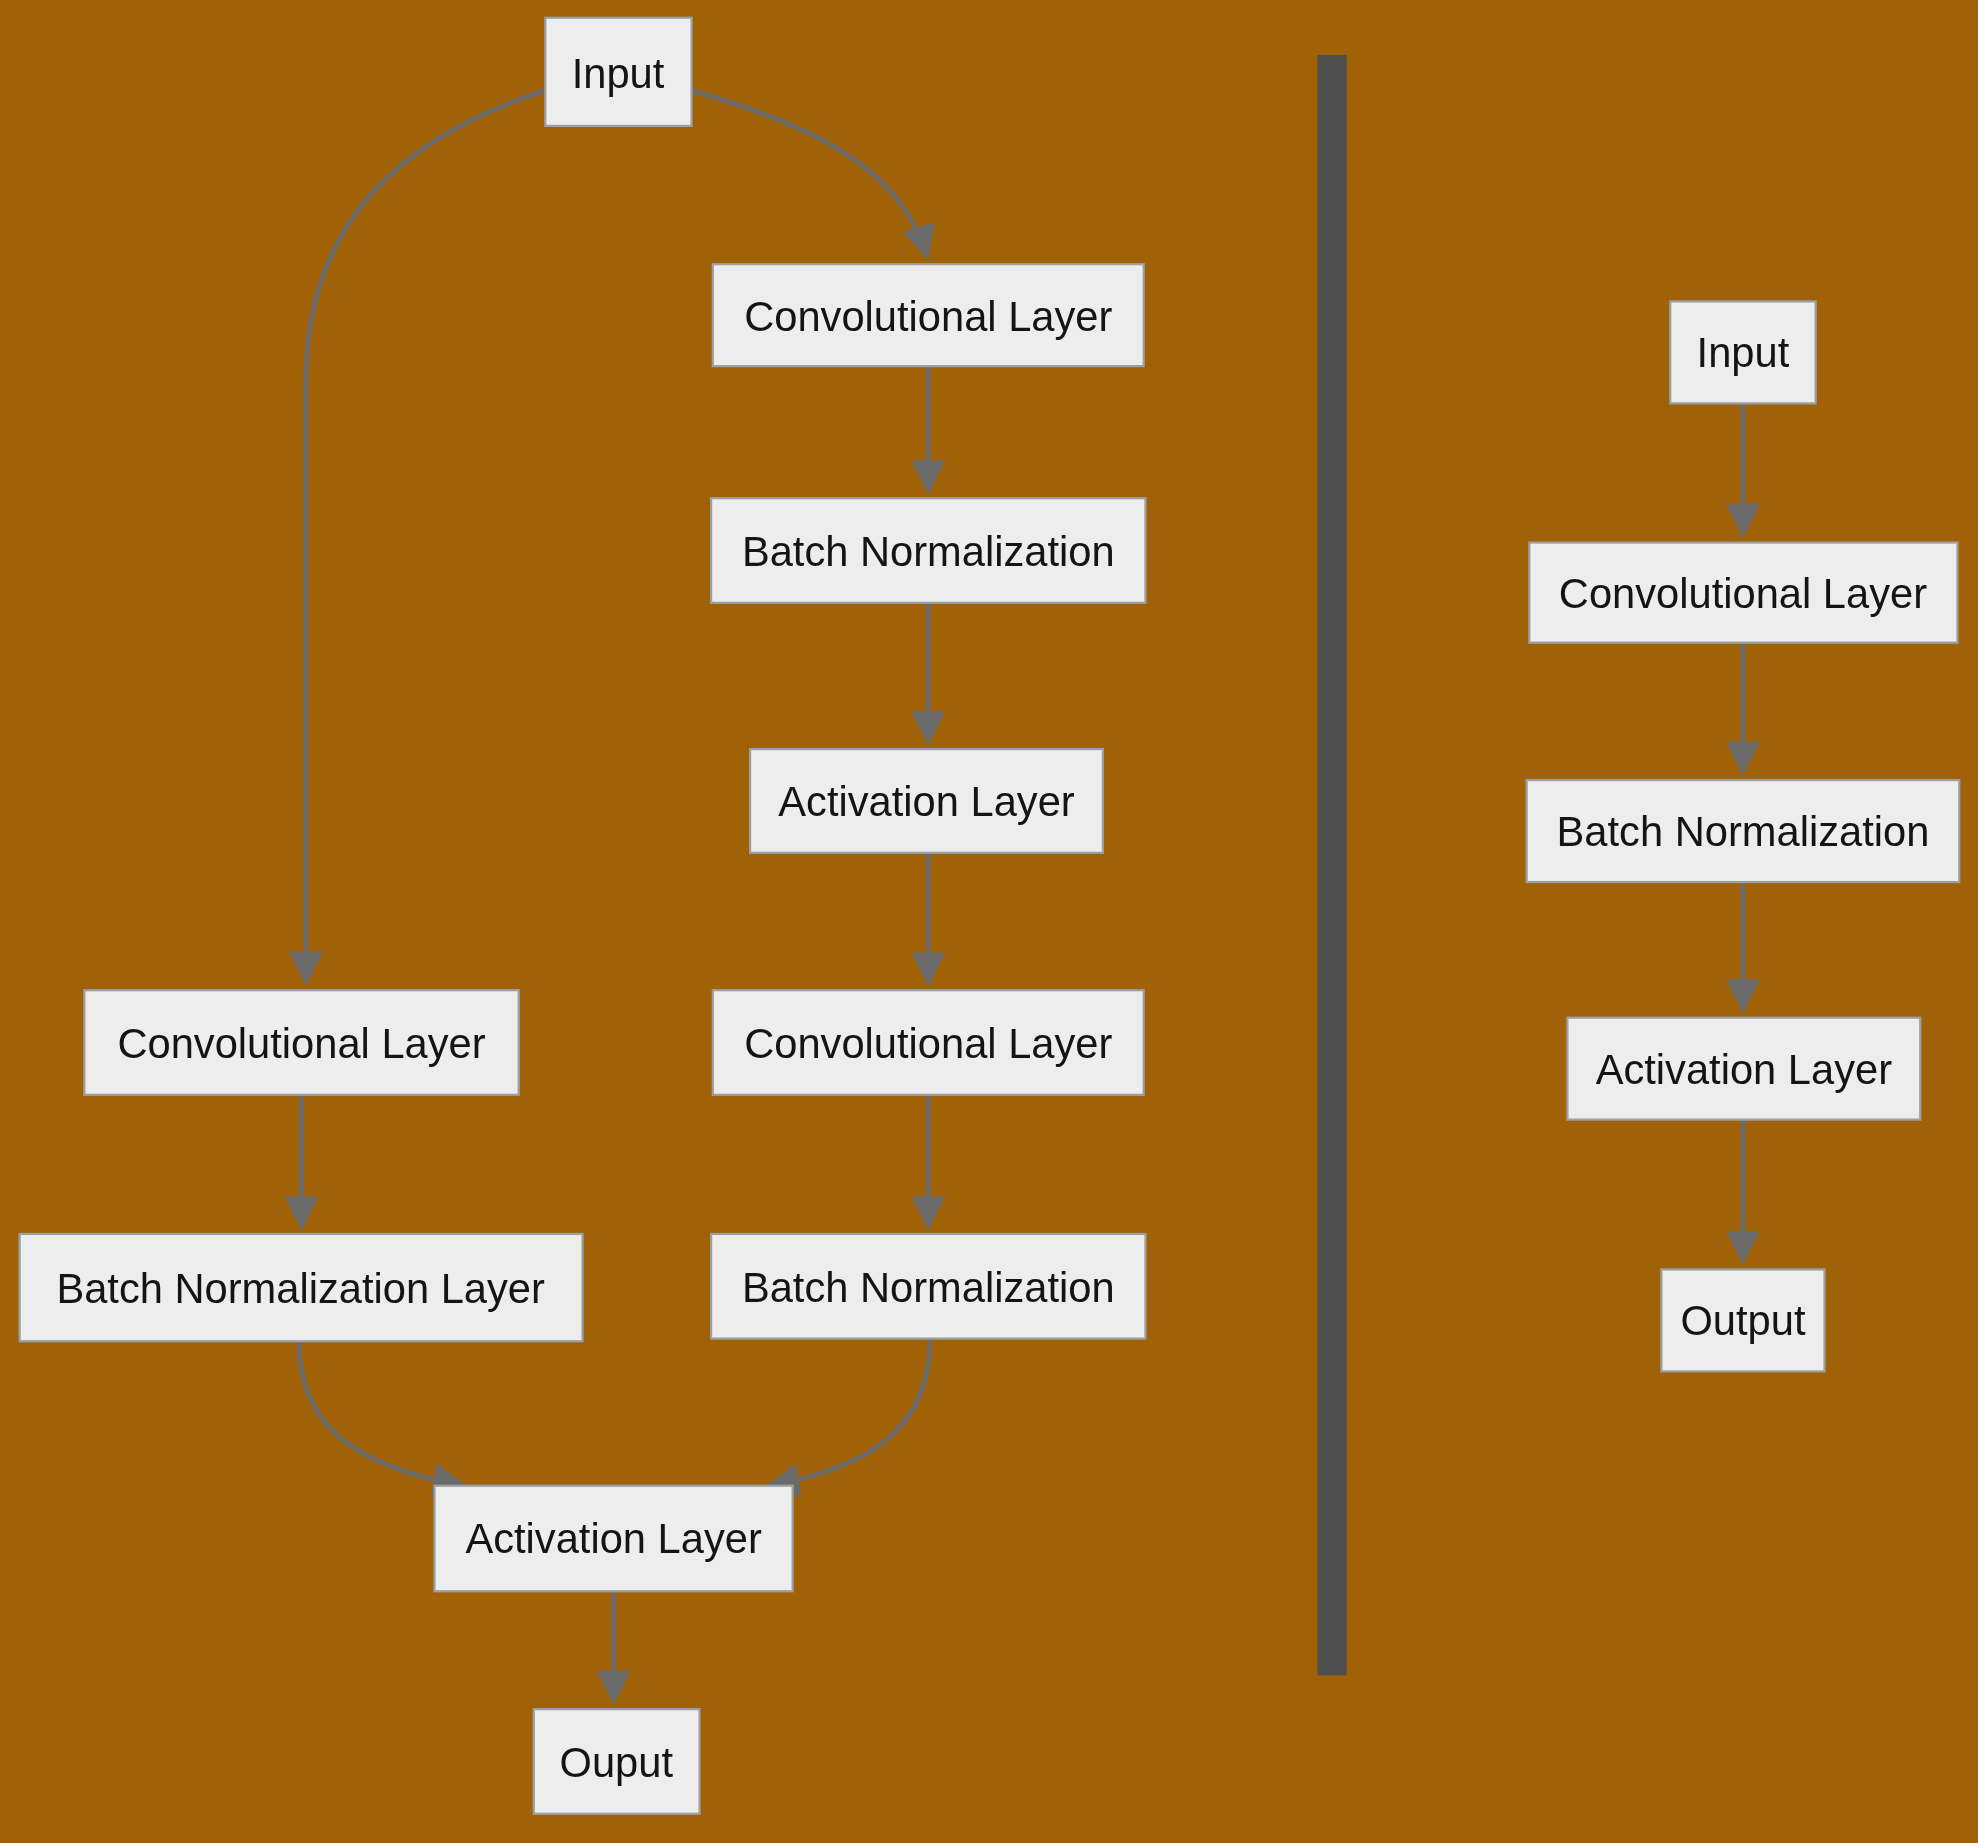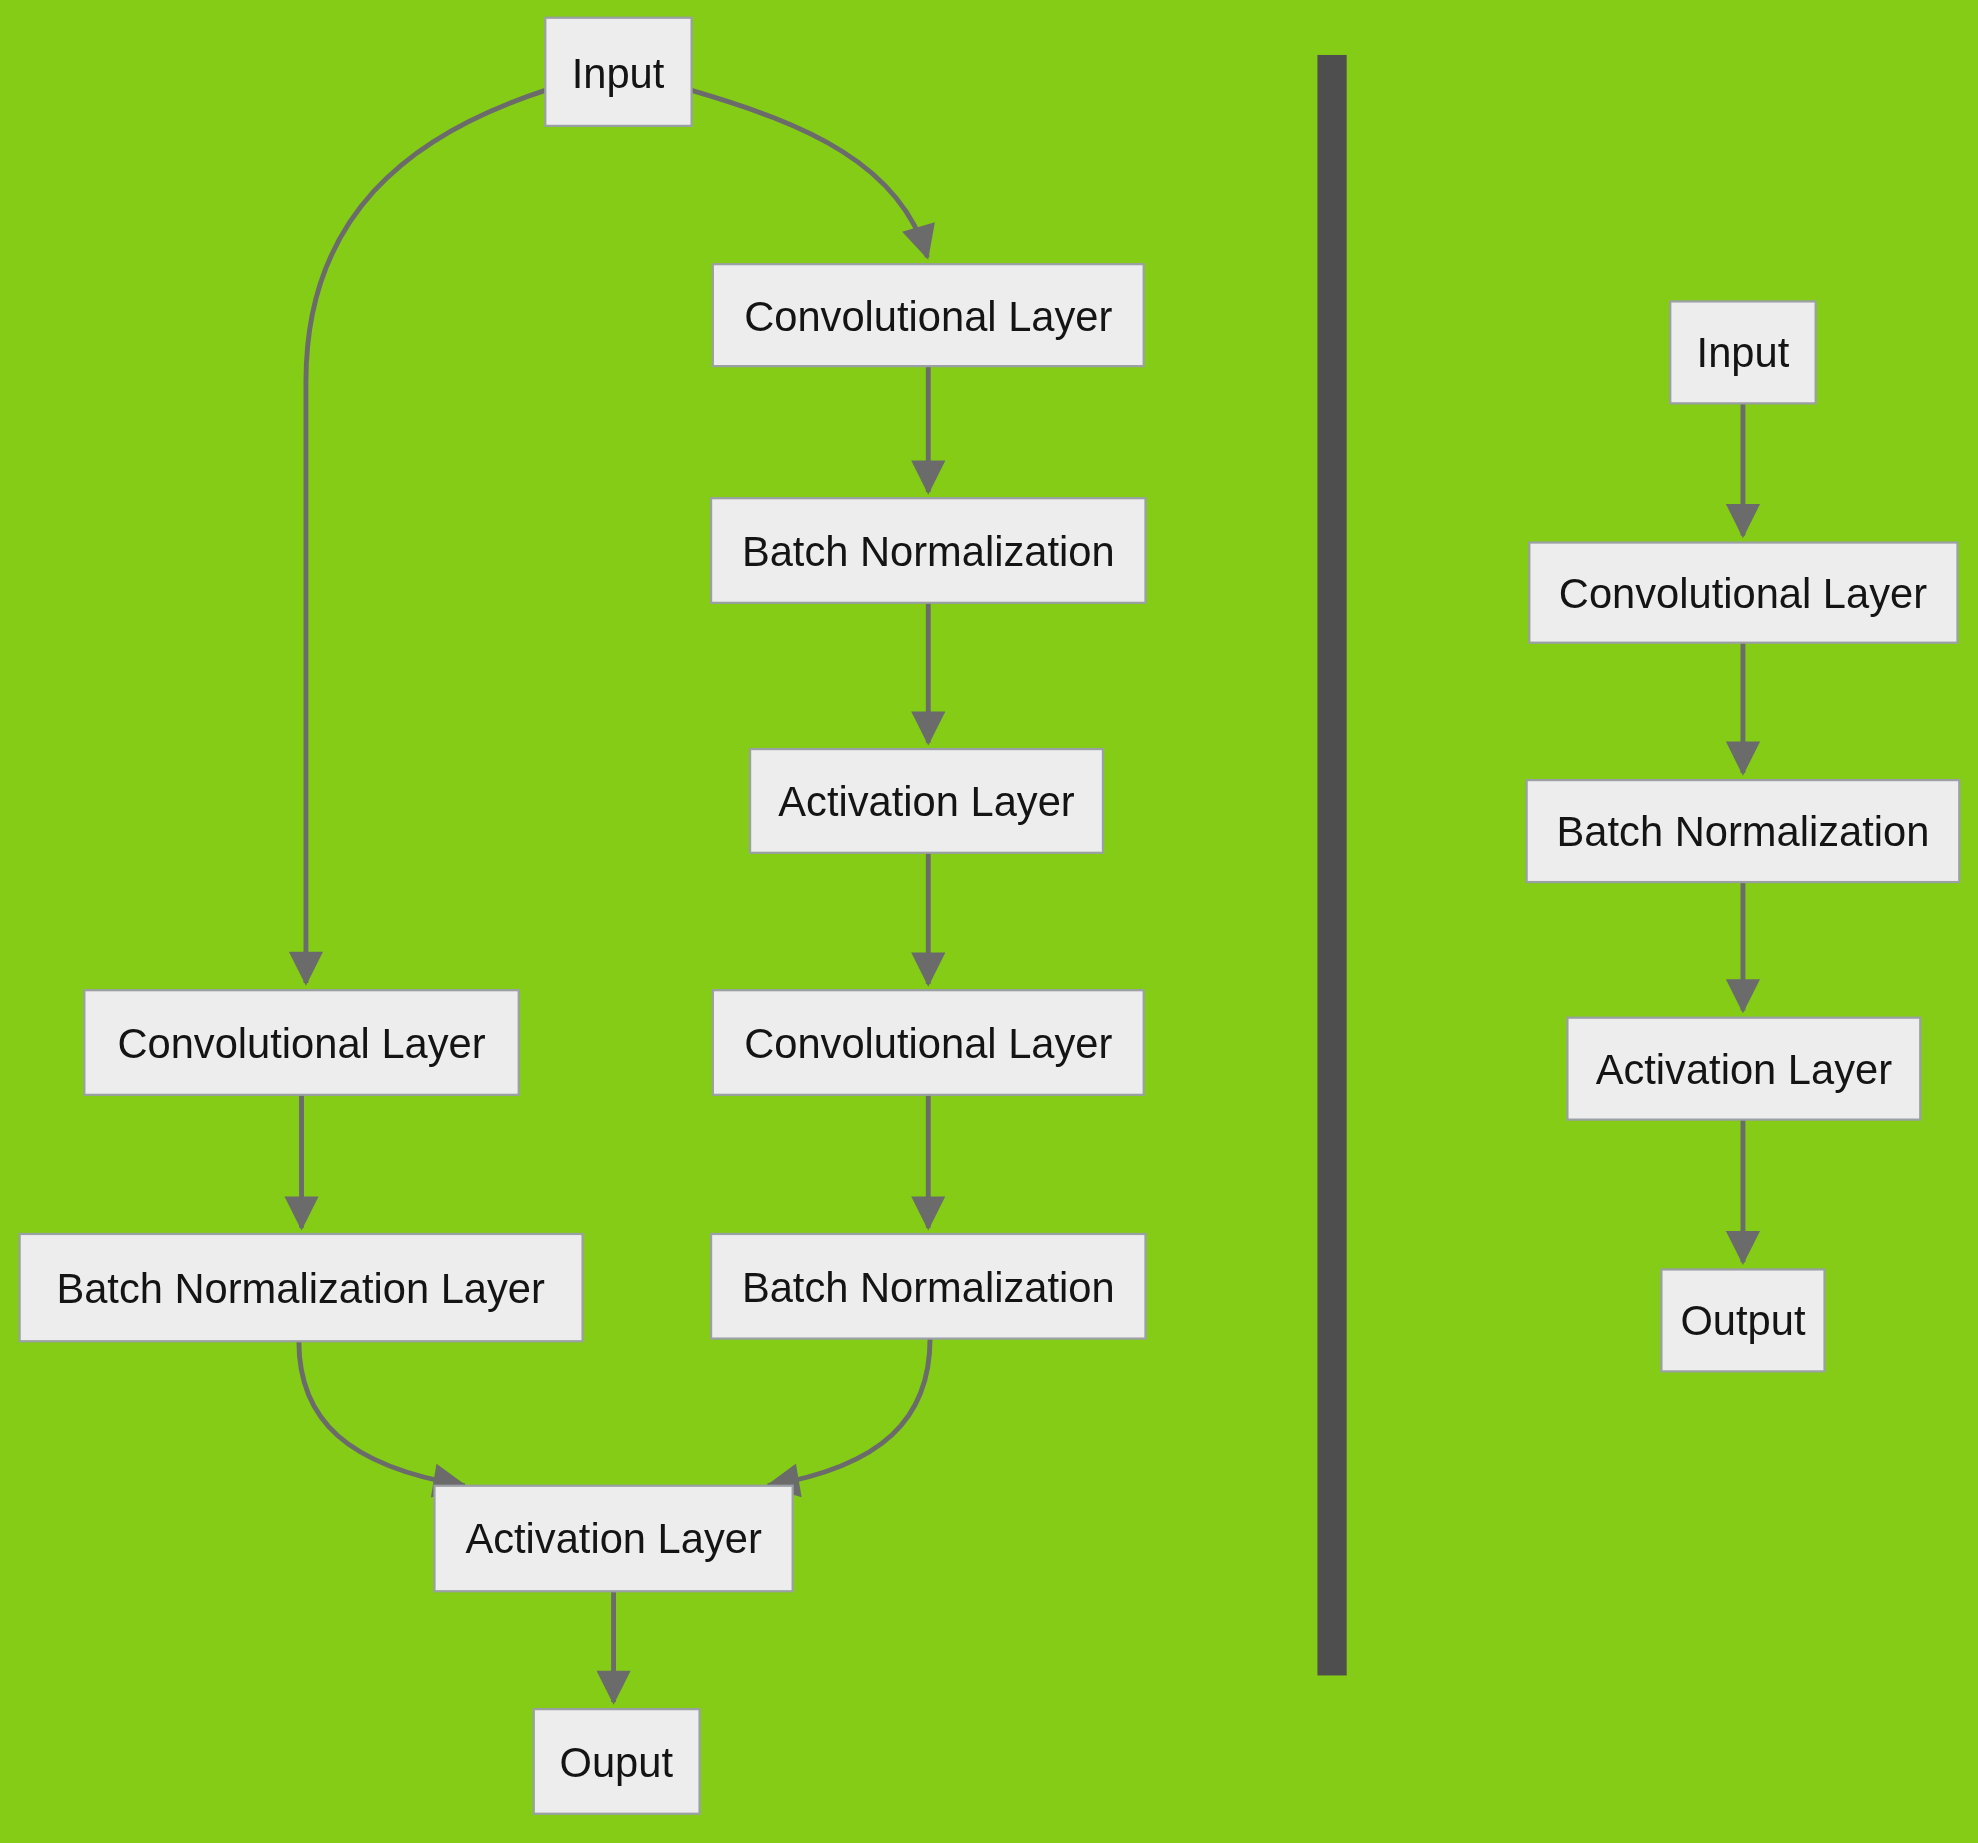--- a/index.html
+++ b/index.html
@@ -4,21 +4,21 @@
 <style>
   html, body {
     margin: 0;
     padding: 0;
     background: #ffffff;
   }
   .canvas-wrap {
     width: 1978px;
     height: 1843px;
     position: relative;
-    background: #84cc16;
+    background: #a16207;
     font-family: "Liberation Sans", sans-serif;
   }
   svg { display: block; }
   .node-rect {
     fill: #ededee;
     stroke: #9aa0a4;
     stroke-width: 2.5;
   }
   .node-label {
     font-family: "Liberation Sans", sans-serif;

